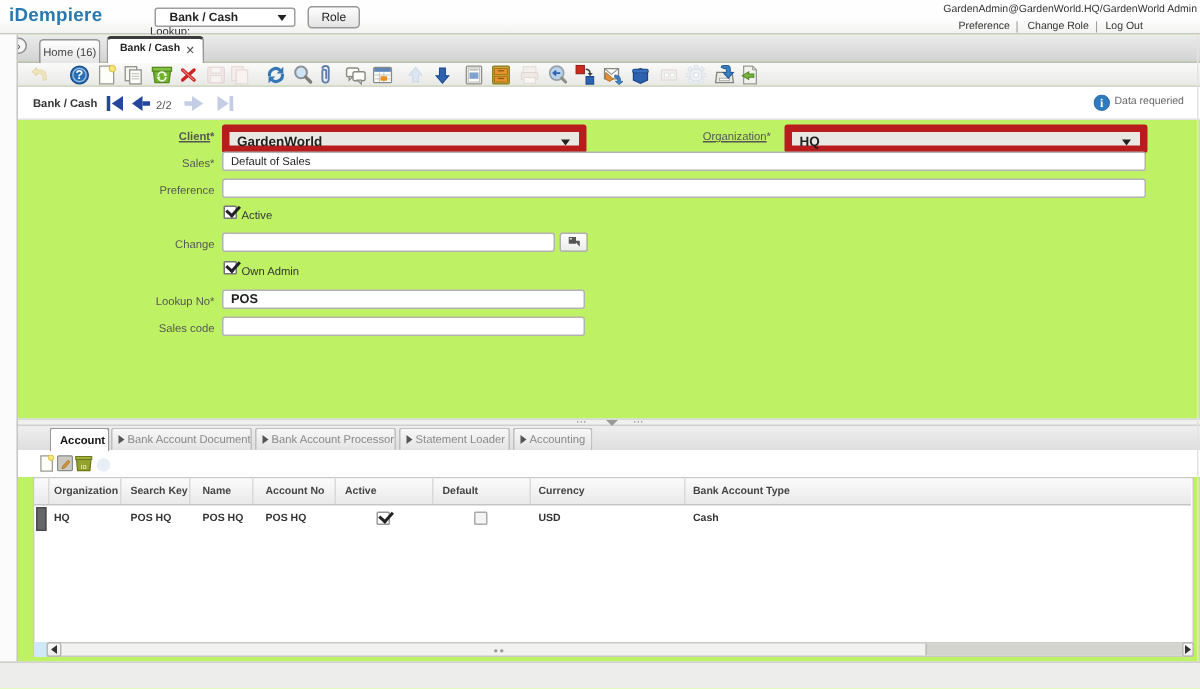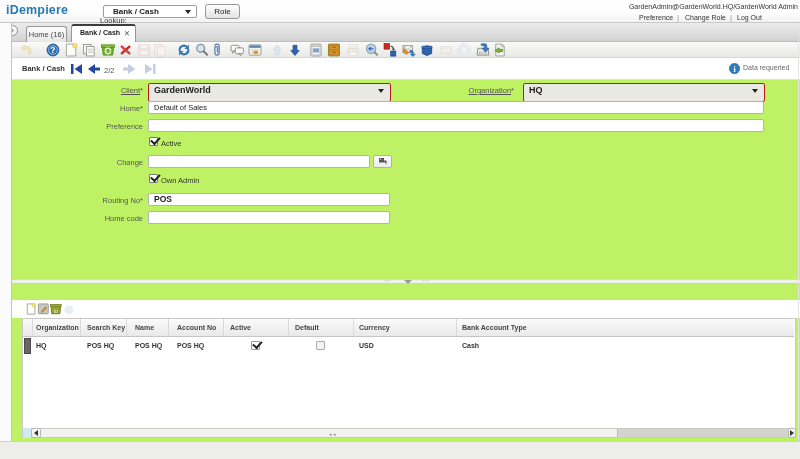--- a/index.html
+++ b/index.html
@@ -31,21 +31,21 @@
 #toolbar svg { position:absolute; top:0; }
 
 
 #crumb { position:absolute; left:12px; top:58px; width:788px; height:22px; background:#fff; border-bottom:1px solid #e2e2e2; }
 #crumb .t { position:absolute; left:10px; top:6px; font-size:7.5px; font-weight:bold; color:#333; }
 
 
 .lbl { position:absolute; font-size:7.5px; color:#555; text-align:right; }
 .lbl u { text-decoration:underline; }
 .tbox { position:absolute; height:13px; border:1px solid #b3b3b3; border-radius:2px; background:#fff; font-size:7.5px; color:#222; line-height:11px; padding:0 0 0 5px; }
-.cbox { position:absolute; height:19px; border:1px solid #b91c1c; border-radius:2px; background:#eae8e2; font-size:9px; font-weight:bold; color:#222; line-height:12px; padding:0 0 0 5px; }
+.cbox { position:absolute; height:19px; border:5px solid #b91c1c; border-radius:2px; background:#eae8e2; font-size:9px; font-weight:bold; color:#222; line-height:12px; padding:0 0 0 5px; }
 .cbox .arr { position:absolute; right:6px; top:4.5px; width:0; height:0; border-left:3.5px solid transparent; border-right:3.5px solid transparent; border-top:4.5px solid #222; }
 .chk { position:absolute; width:9px; height:9px; border:1px solid #777; border-radius:1px; background:#fff; }
 .chk.c:after { content:""; position:absolute; left:0.5px; top:-1px; width:6.5px; height:4px; border:solid #222; border-width:0 0 2px 2px; transform:rotate(-48deg); }
 .chklbl { position:absolute; font-size:7.5px; color:#333; }
 
 
 #splitter { position:absolute; left:12px; top:279px; width:788px; height:5px; background:#f0f0ee; border-top:1px solid #d8d8d8; border-bottom:1px solid #cfcfcf; }
 #splitter .dots { position:absolute; top:-3px; font-size:7px; color:#888; letter-spacing:1px; }
 
 
@@ -299,26 +299,26 @@
       </g>
     </svg>
     <svg style="position:absolute;left:717px;top:5px" width="11" height="11" viewBox="0 0 11 11">
       <circle cx="5.5" cy="5.5" r="5.2" fill="#2e7bbf" stroke="#1d5e9a" stroke-width="0.5"></circle>
       <text x="5.5" y="8.5" font-size="8" font-weight="bold" fill="#fff" text-anchor="middle" font-family="Liberation Serif">i</text>
     </svg>
     <div style="position:absolute;left:731px;top:6px;font-size:7px;color:#666">Data requeried</div>
   </div>
 
   <div id="form">
-    <div class="lbl" style="left:40px;top:86px;width:103px;"><u>Client</u>*</div>
+    <div class="lbl" style="left:40px;top:86px;width:103px;font-weight:bold;"><u>Client</u>*</div>
     <div class="cbox" style="left:148px;top:83px;width:243px;">GardenWorld<span class="arr"></span></div>
     <div class="lbl" style="left:410px;top:86px;width:104px;"><u>Organization</u>*</div>
     <div class="cbox" style="left:523px;top:83px;width:242px;">HQ<span class="arr"></span></div>
 
-    <div class="lbl" style="left:40px;top:104px;width:103px;">Home*</div>
+    <div class="lbl" style="left:40px;top:104px;width:103px;">Sales*</div>
     <div class="tbox" style="left:148px;top:101px;width:616px;">Default of Sales</div>
 
     <div class="lbl" style="left:40px;top:122px;width:103px;">Preference</div>
     <div class="tbox" style="left:148px;top:119px;width:616px;"></div>
 
     <div class="chk c" style="left:149px;top:137px;"></div>
     <div class="chklbl" style="left:161px;top:139px;">Active</div>
 
     <div class="lbl" style="left:40px;top:158px;width:103px;">Change</div>
     <div class="tbox" style="left:148px;top:155px;width:222px;"></div>
@@ -326,35 +326,42 @@
       <svg width="8" height="7" viewBox="0 0 8 7" style="position:absolute;left:5px;top:2px">
         <rect x="0" y="0" width="5" height="4.5" fill="#555"></rect>
           <rect x="0.8" y="0.8" width="1.5" height="0.8" fill="#fff"></rect>
         <path d="M4 2.5 L7.5 6.5 L7.5 2.5 Z" fill="#555"></path>
       </svg>
     </div>
 
     <div class="chk c" style="left:149px;top:174px;"></div>
     <div class="chklbl" style="left:161px;top:176px;">Own Admin</div>
 
-    <div class="lbl" style="left:40px;top:196px;width:103px;">Routing No*</div>
+    <div class="lbl" style="left:40px;top:196px;width:103px;">Lookup No*</div>
     <div class="tbox" style="left:148px;top:193px;width:242px;font-weight:bold;font-size:8.5px;">POS</div>
 
-    <div class="lbl" style="left:40px;top:214px;width:103px;">Home code</div>
+    <div class="lbl" style="left:40px;top:214px;width:103px;">Sales code</div>
     <div class="tbox" style="left:148px;top:211px;width:242px;"></div>
   </div>
 
   <div id="splitter">
     <div class="dots" style="left:372px;">⋯</div>
     <svg width="12" height="5" viewBox="0 0 12 5" style="position:absolute;left:390px;top:0">
       <path d="M2 0 L10 0 L6 4 Z" fill="#9a9a9a"></path>
     </svg>
     <div class="dots" style="left:410px;">⋯</div>
   </div>
 
+  <div id="dtabs">
+    <div class="dtab on" style="left:21px;width:40px;">Account</div>
+    <div class="dtab" style="left:62px;width:94px;"><span class="tri"></span>Bank Account Document</div>
+    <div class="dtab" style="left:158px;width:94px;"><span class="tri"></span>Bank Account Processor</div>
+    <div class="dtab" style="left:254px;width:74px;"><span class="tri"></span>Statement Loader</div>
+    <div class="dtab" style="left:330px;width:53px;"><span class="tri"></span>Accounting</div>
+  </div>
   <div id="dtoolbar">
     <svg width="110" height="17" viewBox="0 0 110 17" style="position:absolute;left:0;top:0">
 
       <g transform="translate(14,3.5) scale(0.85)">
         <path d="M1.5 0.5 L8 0.5 L10.5 3 L10.5 12.5 L1.5 12.5 Z" fill="#fdfdfa" stroke="#9a9a90" stroke-width="1"></path>
         <circle cx="9.5" cy="2" r="2.2" fill="#f7e57a" stroke="#d8b93c" stroke-width="0.6"></circle>
       </g>
 
       <g transform="translate(26,3.5) scale(0.82)">
         <rect x="0.5" y="0.5" width="12" height="12" rx="1" fill="#cfcfc8" stroke="#8a8a84" stroke-width="1"></rect>

